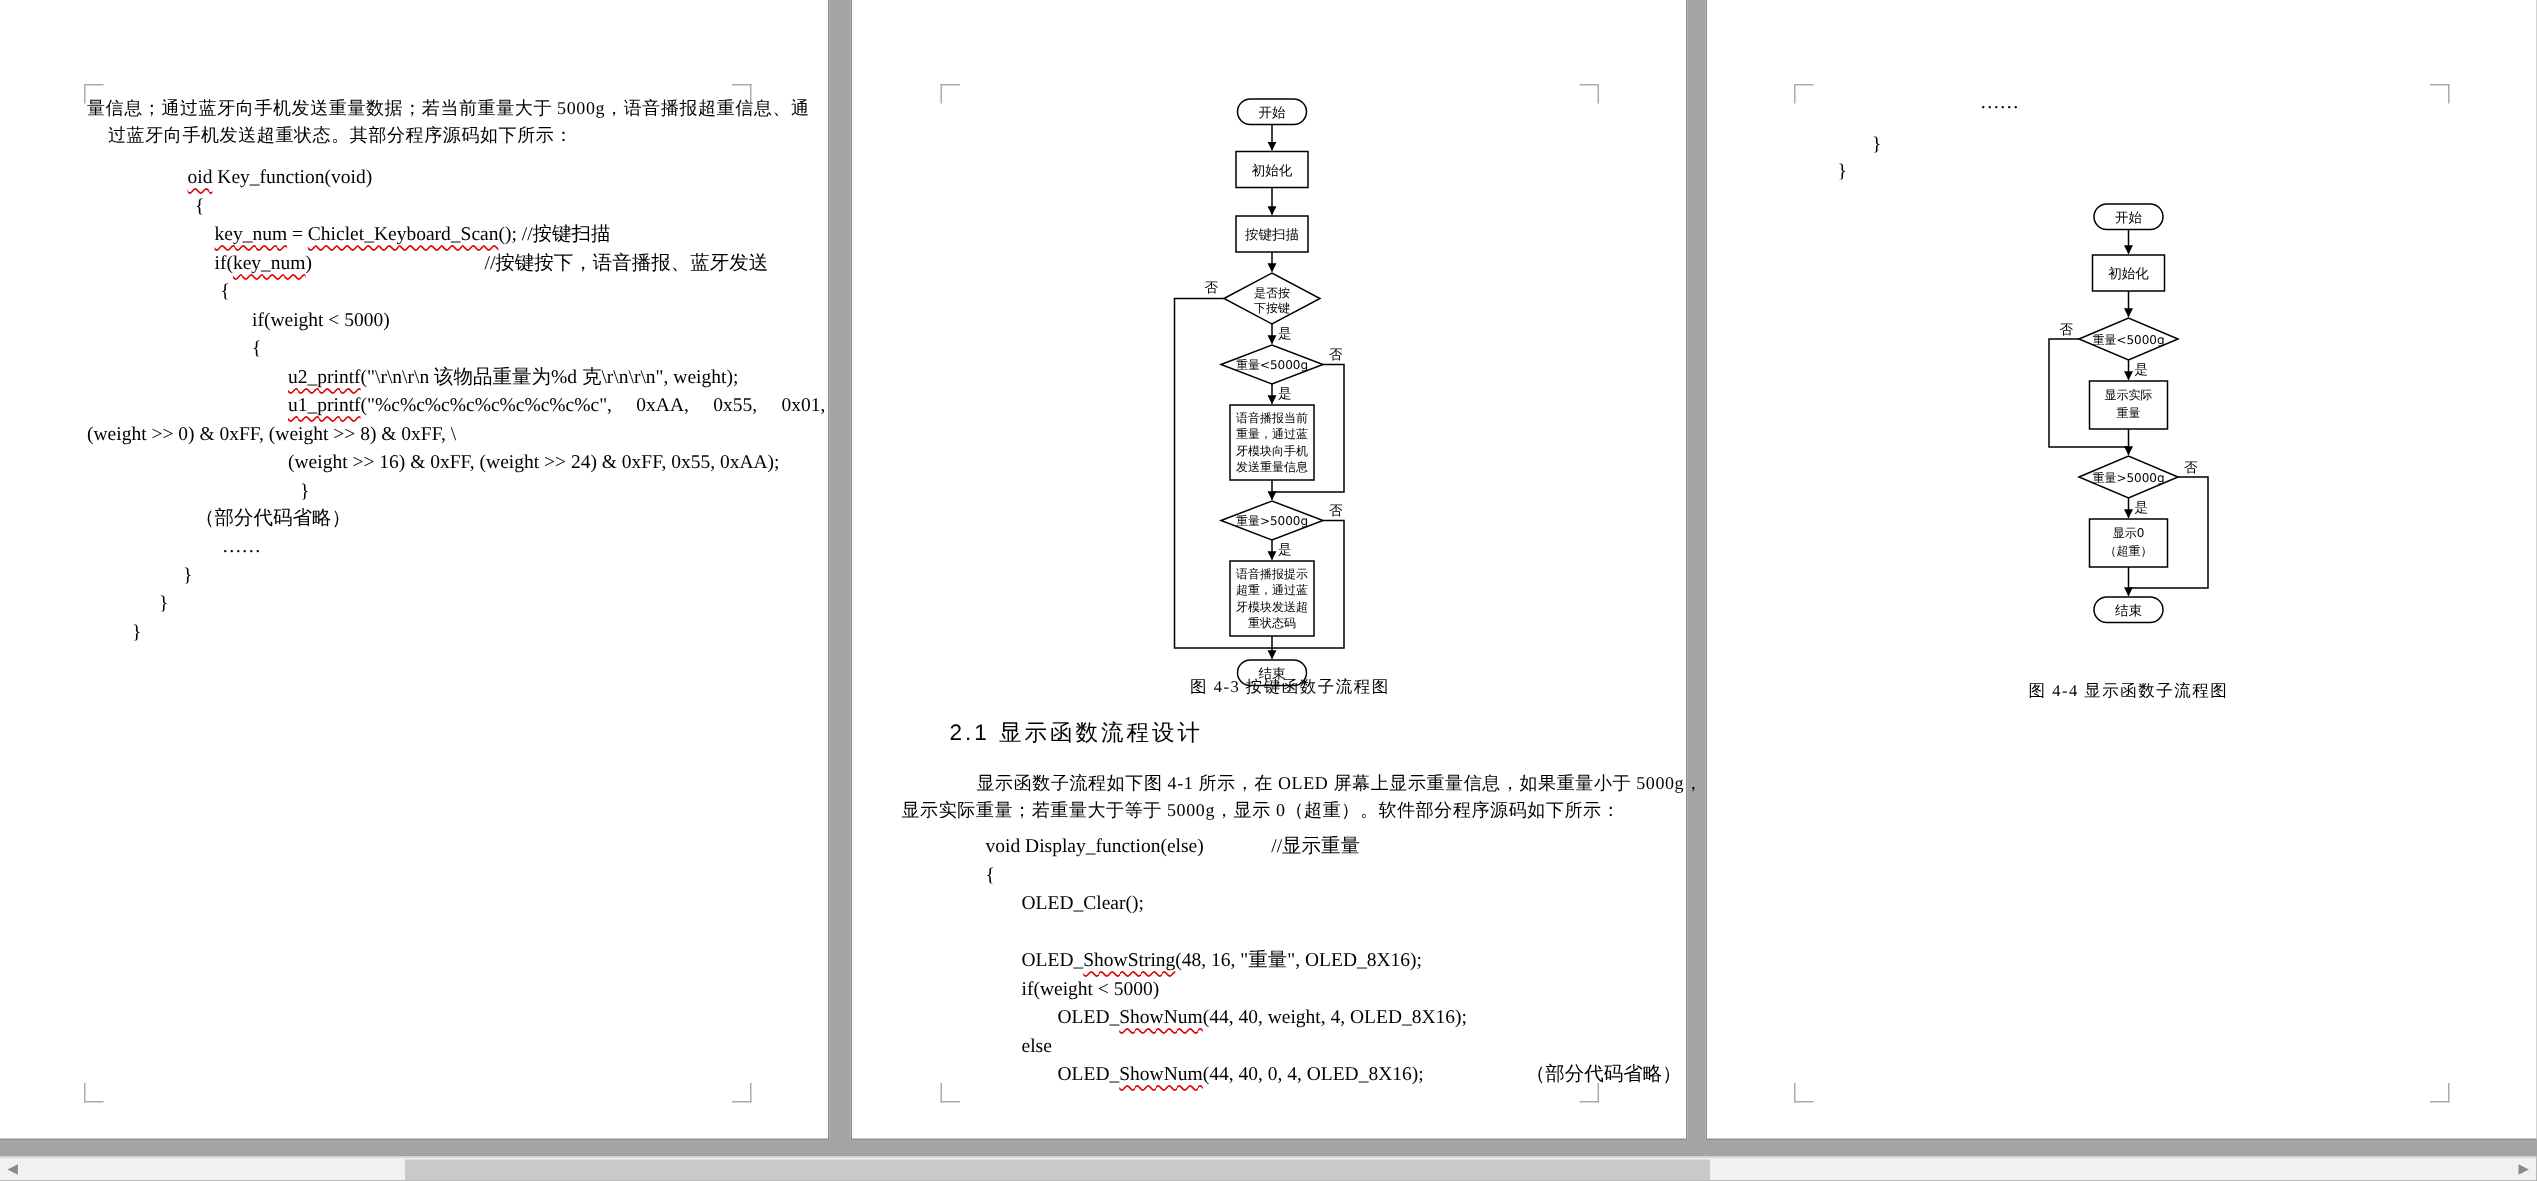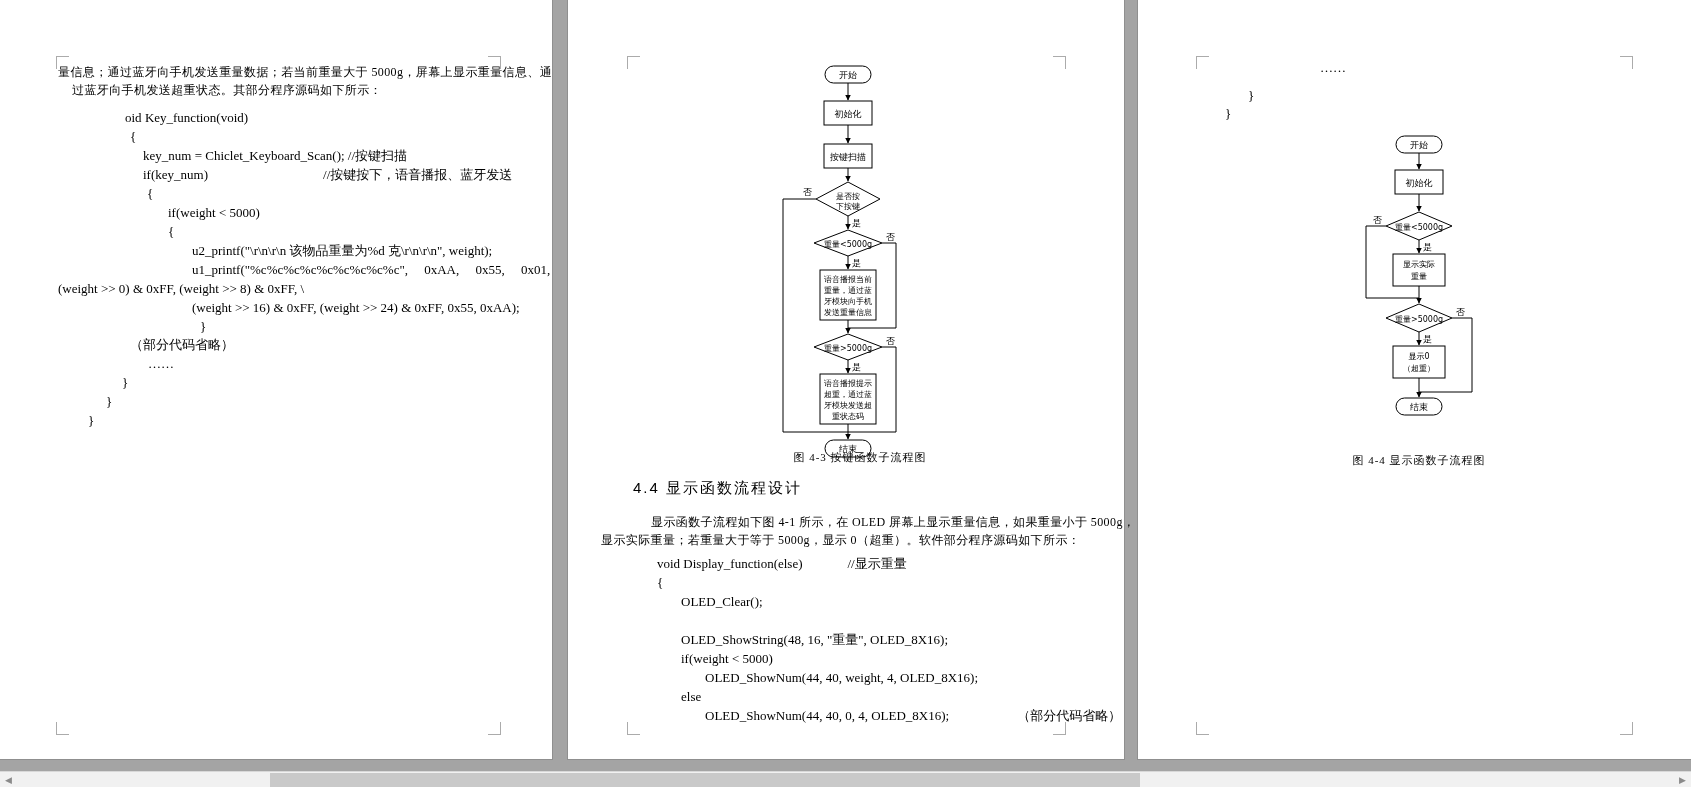--- a/index.html
+++ b/index.html
@@ -3,21 +3,21 @@
 <meta charset="utf-8">
 <style>
   html,body{margin:0;padding:0}
   body{
     position:relative;width:1691px;height:787px;overflow:hidden;
     background:#a4a4a4;font-family:"Liberation Serif","DejaVu Serif",serif;
   }
   .page{position:absolute;top:-2px;height:762px;background:#ffffff;border:1px solid #8f8f8f;box-sizing:border-box}
   .para{position:absolute;font-size:12px;line-height:16px;letter-spacing:.4px;white-space:pre;color:#000}
   .cl{position:absolute;font-size:13px;line-height:16px;white-space:pre;color:#000}
-  .sq{text-decoration-style:wavy;text-decoration-color:#dd0000;text-decoration-thickness:1px;text-underline-offset:3px}
+  .sq{text-decoration:underline;text-decoration-style:wavy;text-decoration-color:#dd0000;text-decoration-thickness:1px;text-underline-offset:3px}
   .mark{position:absolute;width:13px;height:13px;border:0 solid #ababab;box-sizing:border-box}
   .mtl{border-top-width:1px;border-left-width:1px}
   .mtr{border-top-width:1px;border-right-width:1px}
   .mbl{border-bottom-width:1px;border-left-width:1px}
   .mbr{border-bottom-width:1px;border-right-width:1px}
   .cap{position:absolute;font-size:11px;letter-spacing:1px;text-align:center;color:#000}
   .heading{position:absolute;font-family:"Liberation Sans","DejaVu Sans",sans-serif;font-size:15px;letter-spacing:2px;color:#000}
   svg{position:absolute;overflow:visible}
   svg .shape{fill:#ffffff;stroke:#000000;stroke-width:1}
   svg .link{fill:none;stroke:#000000;stroke-width:1}
@@ -42,21 +42,21 @@
 <div class="mark mbr" style="left:488px;top:722px"></div>
 <div class="mark mtl" style="left:627px;top:56px"></div>
 <div class="mark mtr" style="left:1053px;top:56px"></div>
 <div class="mark mbl" style="left:627px;top:722px"></div>
 <div class="mark mbr" style="left:1053px;top:722px"></div>
 <div class="mark mtl" style="left:1196px;top:56px"></div>
 <div class="mark mtr" style="left:1620px;top:56px"></div>
 <div class="mark mbl" style="left:1196px;top:722px"></div>
 <div class="mark mbr" style="left:1620px;top:722px"></div>
 
-<div class="para" style="left:58px;top:64px">量信息；通过蓝牙向手机发送重量数据；若当前重量大于 5000g，屏幕上显示重量信息、通</div>
+<div class="para" style="left:58px;top:64px">量信息；通过蓝牙向手机发送重量数据；若当前重量大于 5000g，语音播报超重信息、通</div>
 <div class="para" style="left:72px;top:82px">过蓝牙向手机发送超重状态。其部分程序源码如下所示：</div>
 
 <div class="cl" style="left:125px;top:110px"><span class="sq">oid</span><span> Key_function(void)</span></div>
 <div class="cl" style="left:130px;top:129px">{</div>
 <div class="cl" style="left:143px;top:148px"><span class="sq">key_num</span><span> = </span><span class="sq">Chiclet_Keyboard_Scan</span><span>(); //按键扫描</span></div>
 <div class="cl" style="left:143px;top:167px"><span>if(</span><span class="sq">key_num</span><span>)</span><span style="padding-left:115px">//按键按下，语音播报、蓝牙发送</span></div>
 <div class="cl" style="left:147px;top:186px">{</div>
 <div class="cl" style="left:168px;top:205px">if(weight &lt; 5000)</div>
 <div class="cl" style="left:168px;top:224px">{</div>
 <div class="cl" style="left:192px;top:243px"><span class="sq">u2_printf</span><span>("\r\n\r\n 该物品重量为%d 克\r\n\r\n", weight);</span></div>
@@ -118,21 +118,21 @@
   <text class="lend" x="62" y="134">否</text>
   <text class="lstart" x="102" y="165">是</text>
   <text class="lstart" x="136" y="179">否</text>
   <text class="lstart" x="102" y="205">是</text>
   <text class="lstart" x="136" y="283">否</text>
   <text class="lstart" x="102" y="309">是</text>
 </svg>
 
 <div class="cap" style="left:745px;top:450px;width:230px">图 4-3  按键函数子流程图</div>
 
-<div class="heading" style="left:633px;top:479px">4.4 显示函数流程设计</div>
+<div class="heading" style="left:633px;top:479px">2.1 显示函数流程设计</div>
 <div class="para" style="left:651px;top:514px">显示函数子流程如下图 4-1 所示，在 OLED 屏幕上显示重量信息，如果重量小于 5000g，</div>
 <div class="para" style="left:601px;top:532px">显示实际重量；若重量大于等于 5000g，显示 0（超重）。软件部分程序源码如下所示：</div>
 
 <div class="cl" style="left:657px;top:556px"><span>void Display_function(else)</span><span style="padding-left:45px">//显示重量</span></div>
 <div class="cl" style="left:657px;top:575px">{</div>
 <div class="cl" style="left:681px;top:594px">OLED_Clear();</div>
 <div class="cl" style="left:681px;top:632px"><span>OLED_</span><span class="sq">ShowString</span><span>(48, 16, "重量", OLED_8X16);</span></div>
 <div class="cl" style="left:681px;top:651px">if(weight &lt; 5000)</div>
 <div class="cl" style="left:705px;top:670px"><span>OLED_</span><span class="sq">ShowNum</span><span>(44, 40, weight, 4, OLED_8X16);</span></div>
 <div class="cl" style="left:681px;top:689px">else</div>

